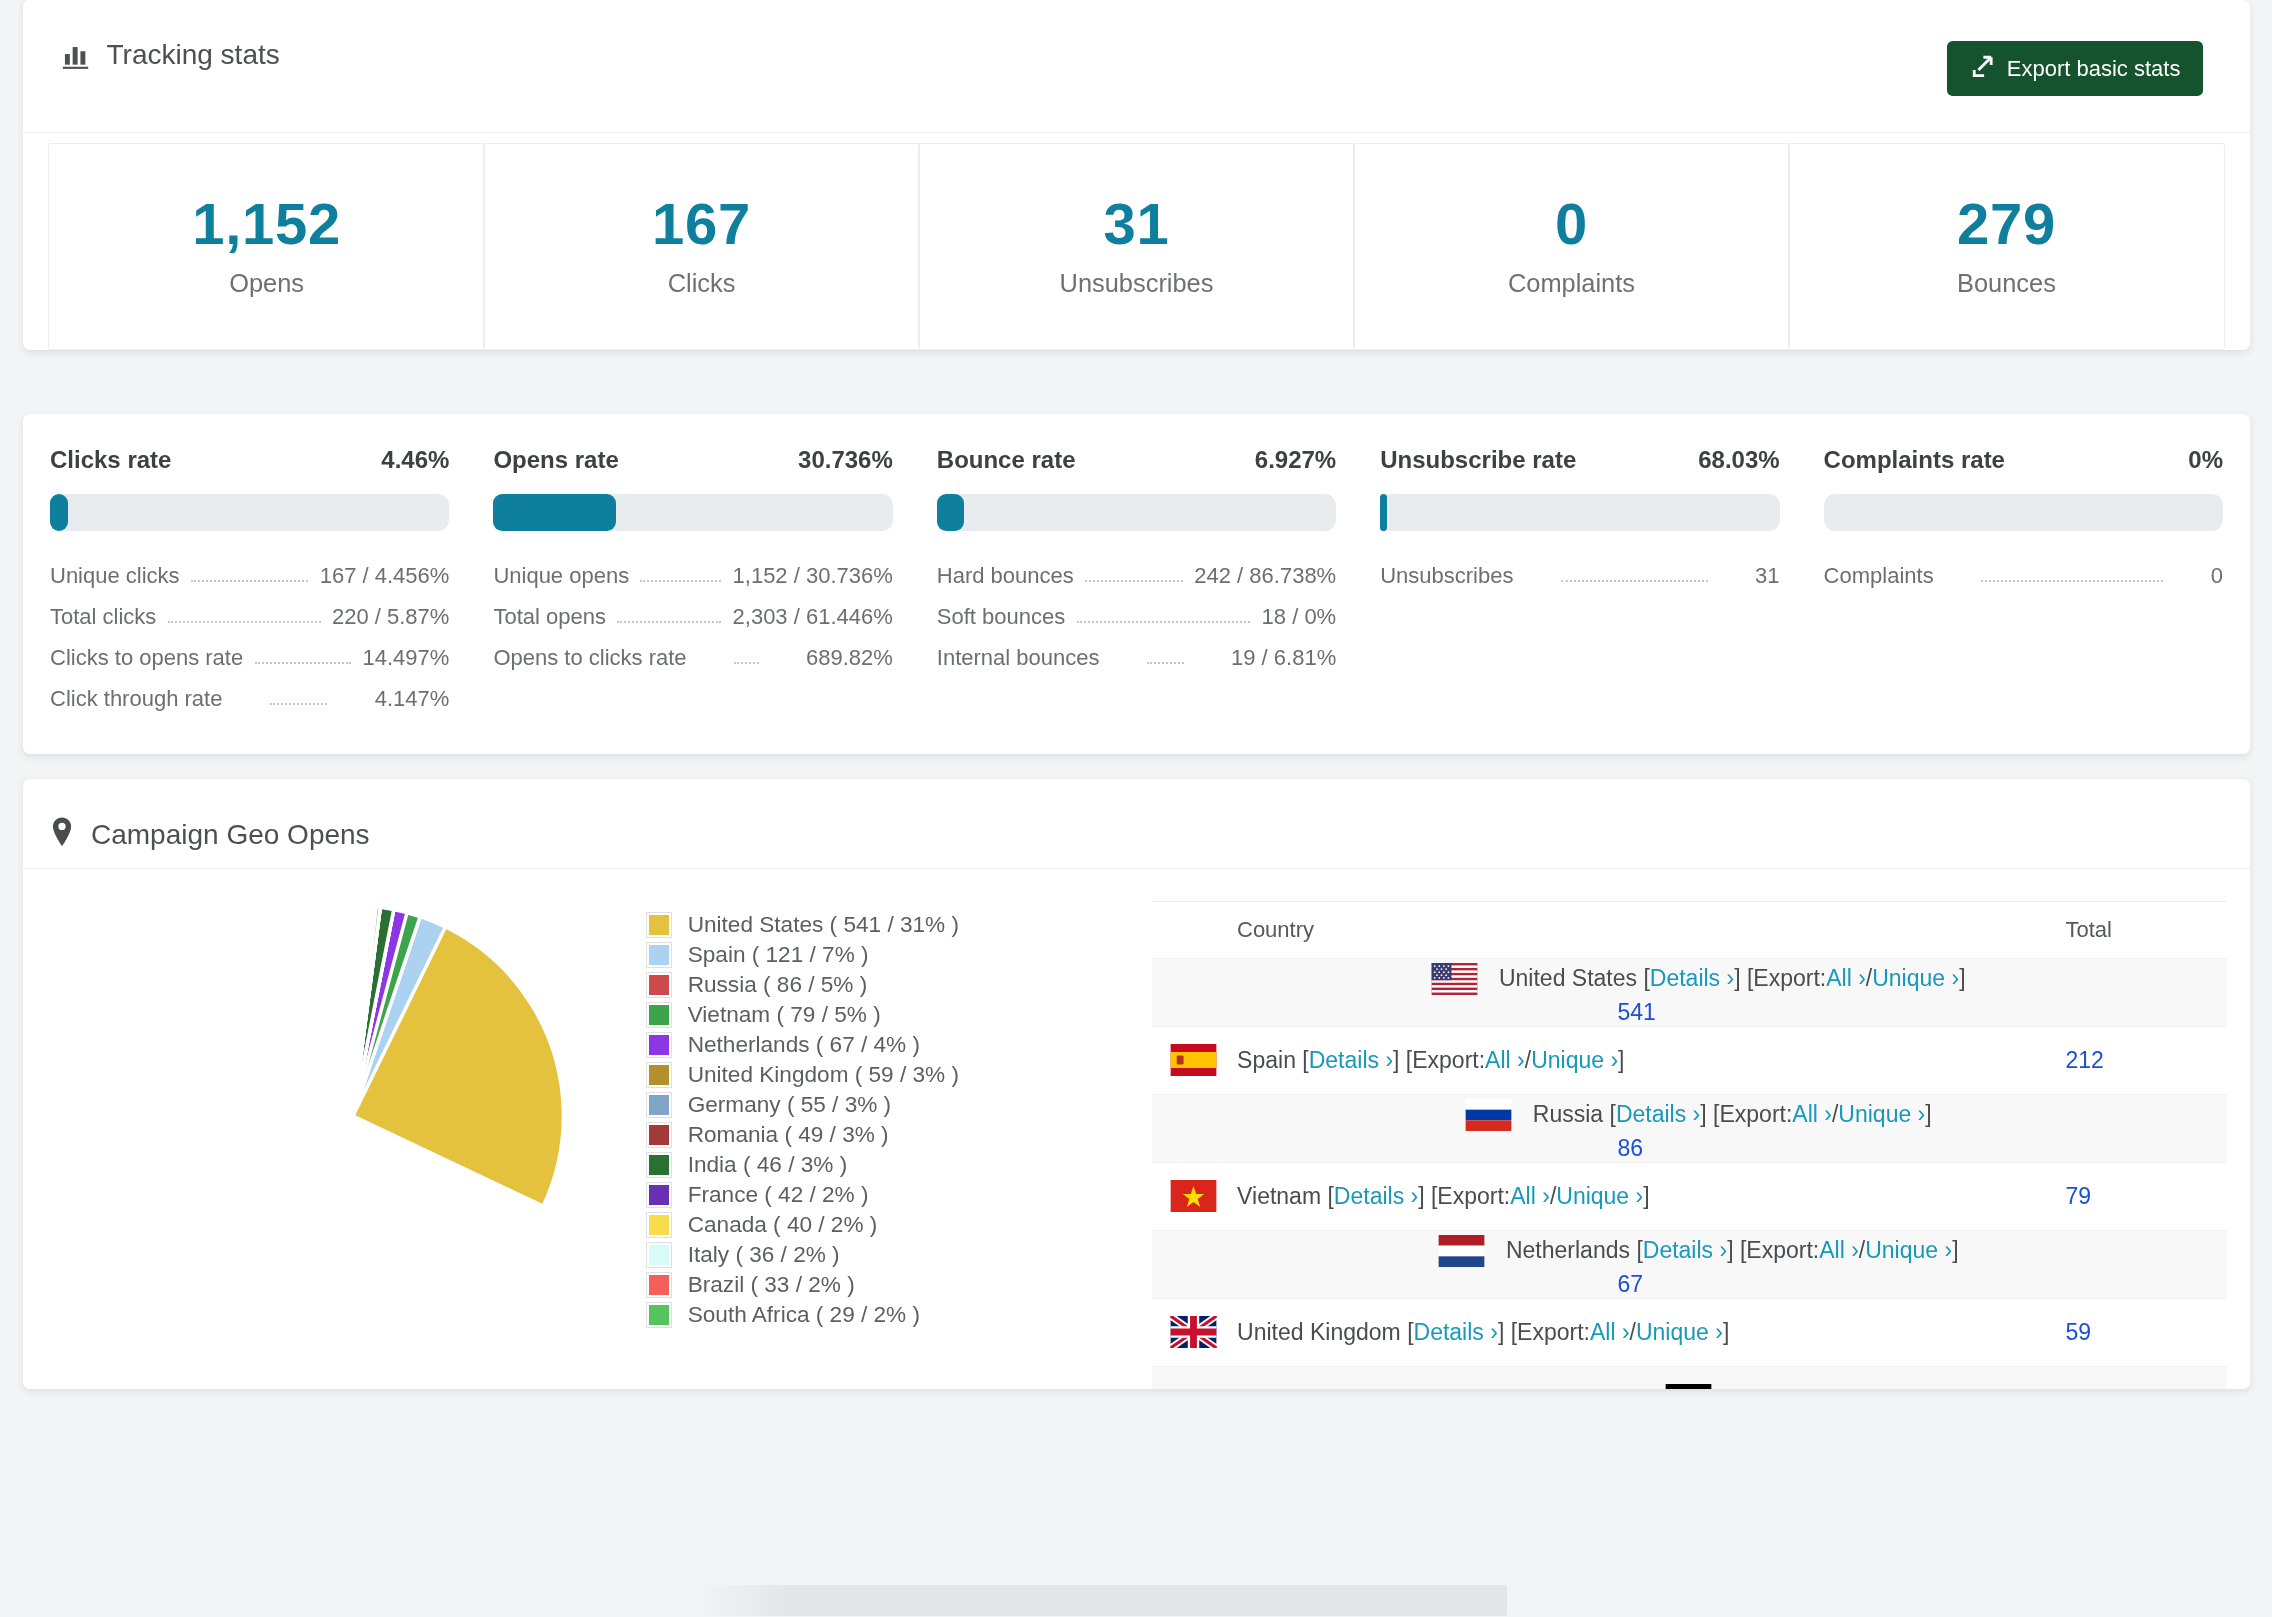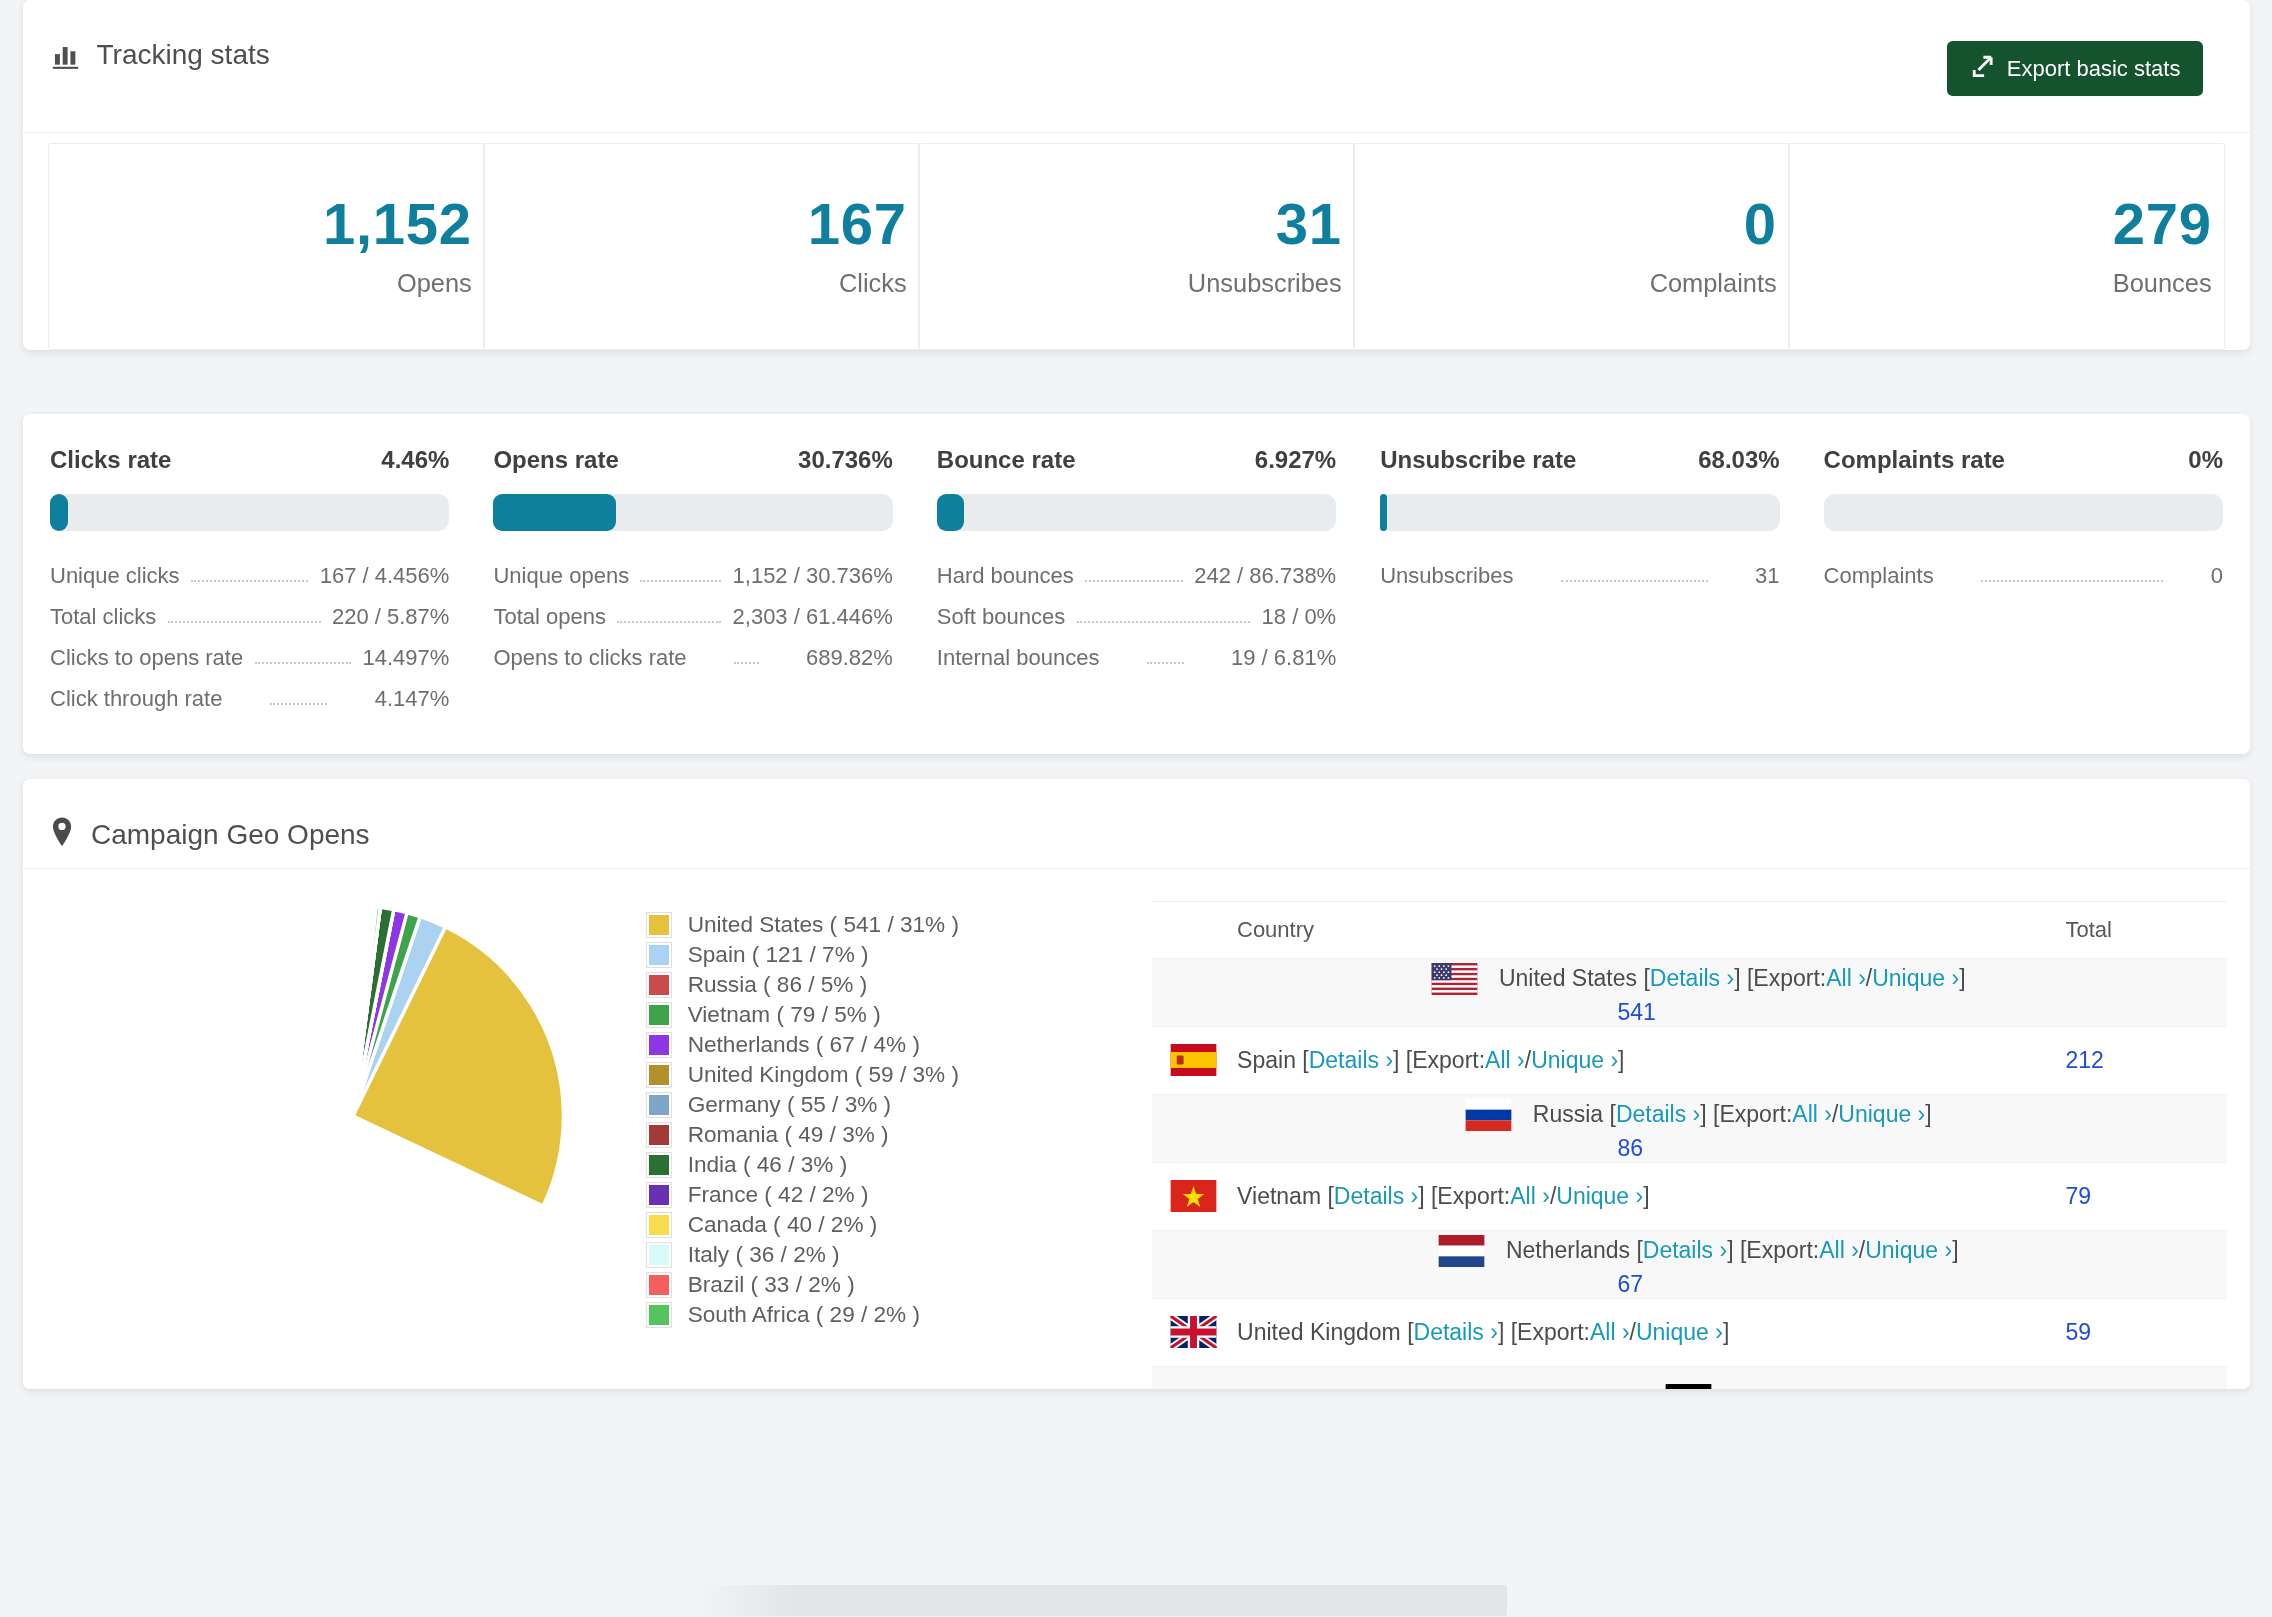--- a/index.html
+++ b/index.html
@@ -1,29 +1,29 @@
 <!DOCTYPE html>
 <html style="font-size:11.3px"><head>
 <meta charset="utf-8">
 <style>
   html,body{margin:0;padding:0;background:#f3f4f6;}
   body{width:2273px;height:1618px;position:relative;overflow:hidden;
        font-family:"Liberation Sans","DejaVu Sans",sans-serif;color:#4b4c4e;}
   .card{background:#fff;margin:0 23px;border-radius:7px;
         box-shadow:0 2.1px 7px rgba(40,50,70,.10);position:relative;}
   
-  .card-head{position:relative;padding:39px 27px 59px;border-bottom:1.4px solid #f0f0f2;}
+  .card-head{position:relative;padding:39px 37px 59px;border-bottom:1.4px solid #f0f0f2;}
   .head-title{display:inline-flex;align-items:center;gap:15.5px;font-size:28px;line-height:32px;
               font-weight:500;color:#4e4f51;}
   .head-icon svg{display:block;}
   .btn-export{position:absolute;right:47px;top:41px;height:55px;display:flex;align-items:center;
               gap:11.3px;background:#14532d;border:none;color:#fff;font-size:22px;
               font-family:inherit;padding:0 22.6px;border-radius:5.6px;cursor:pointer;}
   .stats-row{display:flex;margin:10.6px 25.4px 64px;}
-  .stat-box{flex:1;border:1.4px solid #ebedef;border-radius:2.8px;text-align:right;padding:51px 12px;}
+  .stat-box{flex:1;border:1.4px solid #ebedef;border-radius:2.8px;text-align:center;padding:51px 0;}
   .stat-box + .stat-box{margin-left:-1.4px;}
   .stat-value{font-size:58px;line-height:58px;font-weight:700;color:#0e7f9d;letter-spacing:0.7px;}
   .stat-label{margin-top:15.5px;font-size:25.4px;color:#6f7073;}
   
   .card-rates{margin-top:25px;padding:32px 27px 44px;}
   .rates-grid{display:grid;grid-template-columns:repeat(5,1fr);column-gap:44px;row-gap:39px;}
   .rate-top{display:flex;justify-content:space-between;font-size:24px;font-weight:700;color:#3f4042;}
   .bar{margin-top:20px;height:37px;background:#e9ecef;border-radius:11.3px;}
   .bar-fill{height:100%;background:#0e7f9d;border-radius:9.2px;}
   .rate-rows{margin-top:34px;}

